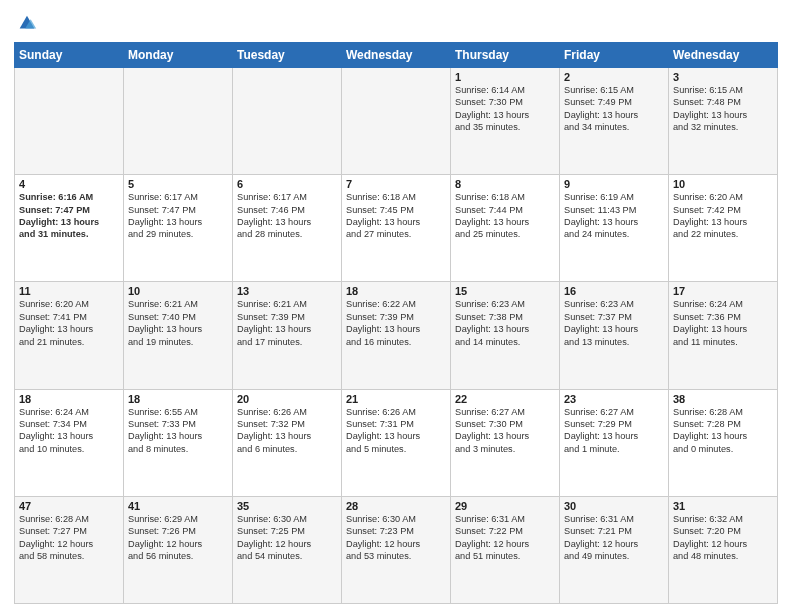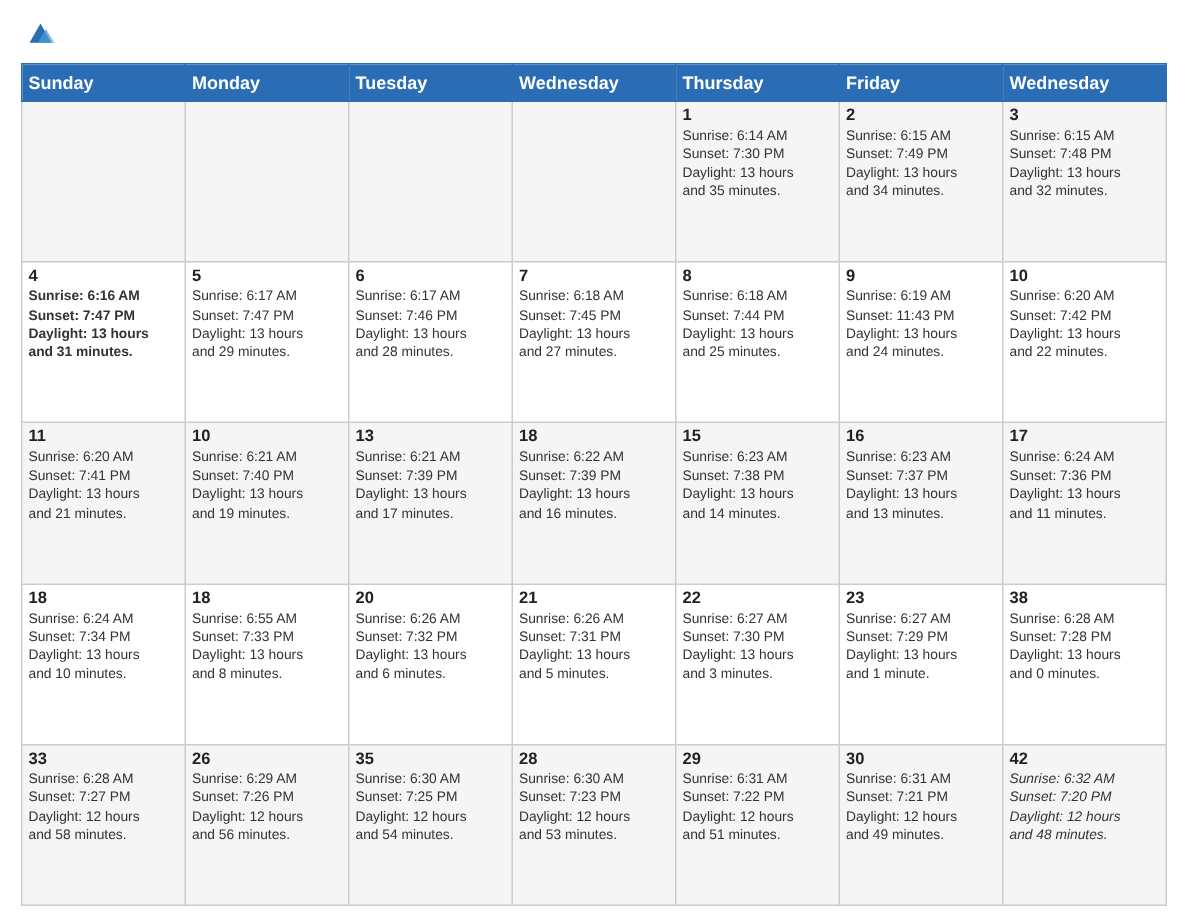--- a/index.html
+++ b/index.html
@@ -318,28 +318,28 @@
           <td>
             <span class="day-num">38</span>
             <div class="day-info" style="white-space: pre-line;">Sunrise: 6:28 AM
 Sunset: 7:28 PM
 Daylight: 13 hours
 and 0 minutes.</div>
           </td>
         </tr>
         <tr>
           <td>
-            <span class="day-num">33</span>
+            <span class="day-num">47</span>
             <div class="day-info" style="white-space: pre-line;">Sunrise: 6:28 AM
 Sunset: 7:27 PM
 Daylight: 12 hours
 and 58 minutes.</div>
           </td>
           <td>
-            <span class="day-num">26</span>
+            <span class="day-num">41</span>
             <div class="day-info" style="white-space: pre-line;">Sunrise: 6:29 AM
 Sunset: 7:26 PM
 Daylight: 12 hours
 and 56 minutes.</div>
           </td>
           <td>
             <span class="day-num">35</span>
             <div class="day-info" style="white-space: pre-line;">Sunrise: 6:30 AM
 Sunset: 7:25 PM
 Daylight: 12 hours
@@ -360,22 +360,22 @@
 and 51 minutes.</div>
           </td>
           <td>
             <span class="day-num">30</span>
             <div class="day-info" style="white-space: pre-line;">Sunrise: 6:31 AM
 Sunset: 7:21 PM
 Daylight: 12 hours
 and 49 minutes.</div>
           </td>
           <td>
-            <span class="day-num">42</span>
-            <div class="day-info" style="white-space: pre-line; font-style: italic;">Sunrise: 6:32 AM
+            <span class="day-num">31</span>
+            <div class="day-info" style="white-space: pre-line;">Sunrise: 6:32 AM
 Sunset: 7:20 PM
 Daylight: 12 hours
 and 48 minutes.</div>
           </td>
         </tr>
       </tbody>
   </table>
 </div>
 
 </body></html>

